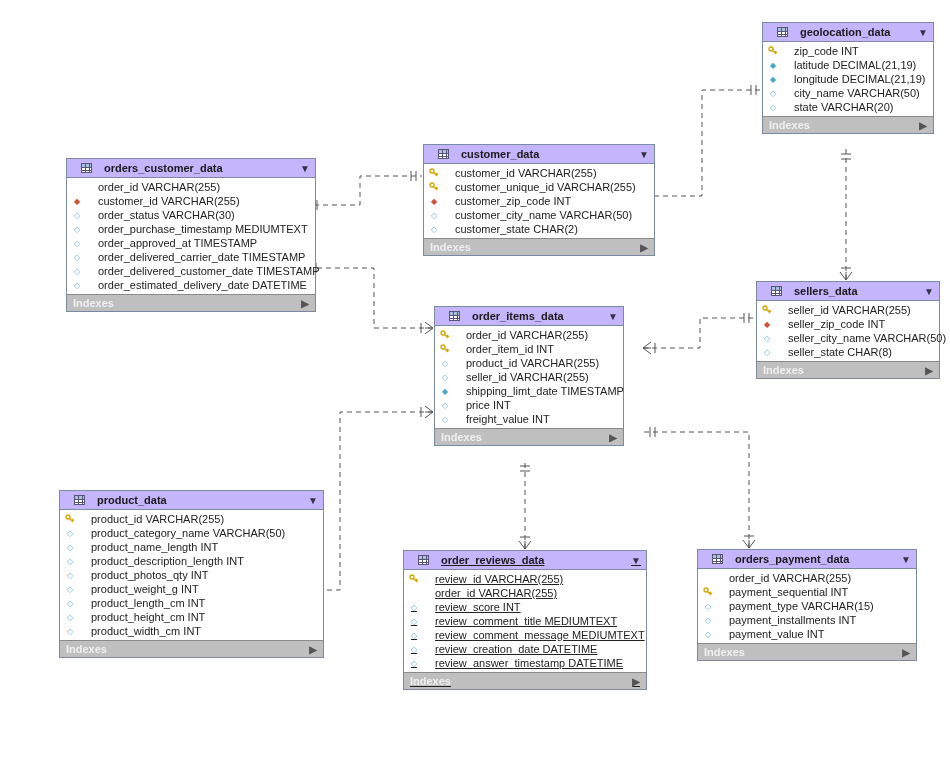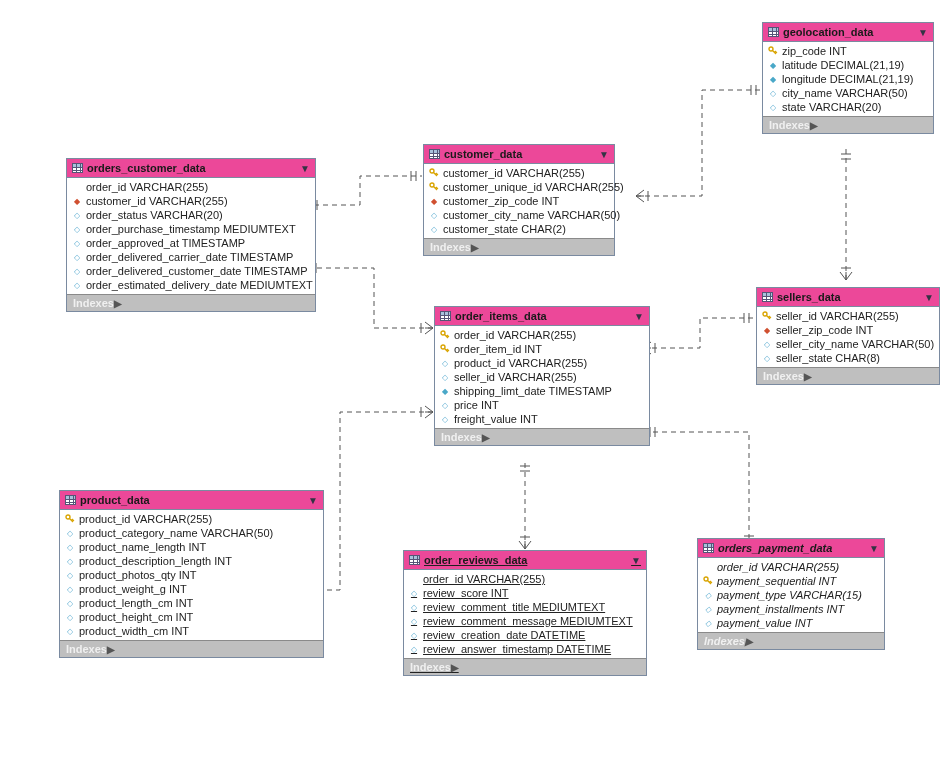--- a/index.html
+++ b/index.html
@@ -25,24 +25,24 @@
   .table-box {
     position: absolute;
     border: 1px solid #7a8aa0;
     background: #ffffff;
     box-sizing: border-box;
     font-size: 11px;
   }
   .table-header {
     display: flex;
     align-items: center;
-    gap: 4px;
-    background: #ec4899;
+    gap: 12px;
+    background: #c4b5fd;
     border-bottom: 1px solid #7a8aa0;
-    padding: 3px 5px 3px 5px;
+    padding: 3px 5px 3px 14px;
     font-weight: bold;
     color: #1a1a1a;
   }
   .table-header .title {
     flex: 1;
     white-space: nowrap;
     overflow: hidden;
   }
   .table-header .collapse {
     font-size: 10px;
@@ -61,38 +61,39 @@
       linear-gradient(#a8c2dc,#a8c2dc) 0 0/100% 3px no-repeat,
       #fff;
     box-sizing: border-box;
   }
   .columns {
     padding: 2px 0;
     max-height: 300px;
   }
   .col-row {
     display: flex;
-    gap: 4px;
+    gap: 16px;
     align-items: center;
     padding: 1px 5px;
     white-space: nowrap;
   }
   .col-icon {
     width: 10px; height: 10px;
     display: inline-flex;
     align-items: center; justify-content: center;
     font-size: 9px;
     flex-shrink: 0;
   }
   .icon-key { color: #d9a400; } 
   .icon-fk  { color: #d05030; font-size: 8px; } 
   .icon-attr{ color: #6fb6d6; font-size: 8px; } 
   .icon-solid { color: #4aa8c8; font-size: 8px; }
   .indexes-row {
     display: flex;
+    justify-content: space-between;
     align-items: center;
     background: #bfbfbf;
     color: #f0f0f0;
     font-weight: bold;
     padding: 2px 6px;
     border-top: 1px solid #8a8a8a;
   }
   .indexes-row .arrow {
     color: #555;
     font-size: 10px;
@@ -186,49 +187,49 @@
         <div class="col-row">
           <span class="col-icon"></span>
           <span>order_id VARCHAR(255)</span>
         </div>
         <div class="col-row">
           <span class="col-icon icon-fk">◆</span>
           <span>customer_id VARCHAR(255)</span>
         </div>
         <div class="col-row">
           <span class="col-icon icon-attr">◇</span>
-          <span>order_status VARCHAR(20)</span>
+          <span>order_status VARCHAR(30)</span>
         </div>
         <div class="col-row">
           <span class="col-icon icon-attr">◇</span>
           <span>order_purchase_timestamp MEDIUMTEXT</span>
         </div>
         <div class="col-row">
           <span class="col-icon icon-attr">◇</span>
           <span>order_approved_at TIMESTAMP</span>
         </div>
         <div class="col-row">
           <span class="col-icon icon-attr">◇</span>
           <span>order_delivered_carrier_date TIMESTAMP</span>
         </div>
         <div class="col-row">
           <span class="col-icon icon-attr">◇</span>
           <span>order_delivered_customer_date TIMESTAMP</span>
         </div>
         <div class="col-row">
           <span class="col-icon icon-attr">◇</span>
-          <span>order_estimated_delivery_date MEDIUMTEXT</span>
-        </div>
-      </div>
-      <div class="indexes-row">
-        <span>Indexes</span>
-        <span class="arrow">▶</span>
-      </div>
-    </div>
-    <div class="table-box" style="left: 423px; top: 144px; width: 192px;">
+          <span>order_estimated_delivery_date DATETIME</span>
+        </div>
+      </div>
+      <div class="indexes-row">
+        <span>Indexes</span>
+        <span class="arrow">▶</span>
+      </div>
+    </div>
+    <div class="table-box" style="left: 423px; top: 144px; width: 232px;">
       <div class="table-header">
         <span class="grid-icon"></span>
         <span class="title">customer_data</span>
         <span class="collapse">▼</span>
       </div>
       <div class="columns">
         <div class="col-row">
           <span class="col-icon icon-key">
             <svg width="10" height="10" viewBox="0 0 10 10">
               <circle cx="3" cy="3" r="2" fill="none" stroke="#d9a400" stroke-width="1.4"></circle>
@@ -295,21 +296,21 @@
         <div class="col-row">
           <span class="col-icon icon-attr">◇</span>
           <span>state VARCHAR(20)</span>
         </div>
       </div>
       <div class="indexes-row">
         <span>Indexes</span>
         <span class="arrow">▶</span>
       </div>
     </div>
-    <div class="table-box" style="left: 434px; top: 306px; width: 216px;">
+    <div class="table-box" style="left: 434px; top: 306px; width: 190px;">
       <div class="table-header">
         <span class="grid-icon"></span>
         <span class="title">order_items_data</span>
         <span class="collapse">▼</span>
       </div>
       <div class="columns">
         <div class="col-row">
           <span class="col-icon icon-key">
             <svg width="10" height="10" viewBox="0 0 10 10">
               <circle cx="3" cy="3" r="2" fill="none" stroke="#d9a400" stroke-width="1.4"></circle>
@@ -346,21 +347,21 @@
         <div class="col-row">
           <span class="col-icon icon-attr">◇</span>
           <span>freight_value INT</span>
         </div>
       </div>
       <div class="indexes-row">
         <span>Indexes</span>
         <span class="arrow">▶</span>
       </div>
     </div>
-    <div class="table-box" style="left: 756px; top: 281px; width: 184px; margin-top: 6px;">
+    <div class="table-box" style="left: 756px; top: 281px; width: 184px;">
       <div class="table-header">
         <span class="grid-icon"></span>
         <span class="title">sellers_data</span>
         <span class="collapse">▼</span>
       </div>
       <div class="columns">
         <div class="col-row">
           <span class="col-icon icon-key">
             <svg width="10" height="10" viewBox="0 0 10 10">
               <circle cx="3" cy="3" r="2" fill="none" stroke="#d9a400" stroke-width="1.4"></circle>
@@ -442,20 +443,29 @@
       </div>
     </div>
     <div class="table-box" style="left: 403px; top: 550px; width: 244px; text-decoration: underline;">
       <div class="table-header">
         <span class="grid-icon"></span>
         <span class="title">order_reviews_data</span>
         <span class="collapse">▼</span>
       </div>
       <div class="columns">
         <div class="col-row">
+          <span class="col-icon icon-key">
+            <svg width="10" height="10" viewBox="0 0 10 10">
+              <circle cx="3" cy="3" r="2" fill="none" stroke="#d9a400" stroke-width="1.4"></circle>
+              <path d="M4.5 4.5 L8 8 M6.5 6.5 L8 5 M7.4 7.4 L9 6" stroke="#d9a400" stroke-width="1.2" fill="none"></path>
+            </svg>
+          </span>
+          <span>review_id VARCHAR(255)</span>
+        </div>
+        <div class="col-row">
           <span class="col-icon"></span>
           <span>order_id VARCHAR(255)</span>
         </div>
         <div class="col-row">
           <span class="col-icon icon-attr">◇</span>
           <span>review_score INT</span>
         </div>
         <div class="col-row">
           <span class="col-icon icon-attr">◇</span>
           <span>review_comment_title MEDIUMTEXT</span>
@@ -471,21 +481,21 @@
         <div class="col-row">
           <span class="col-icon icon-attr">◇</span>
           <span>review_answer_timestamp DATETIME</span>
         </div>
       </div>
       <div class="indexes-row">
         <span>Indexes</span>
         <span class="arrow">▶</span>
       </div>
     </div>
-    <div class="table-box" style="left: 697px; top: 538px; width: 188px; font-style: italic;">
+    <div class="table-box" style="left: 697px; top: 549px; width: 220px;">
       <div class="table-header">
         <span class="grid-icon"></span>
         <span class="title">orders_payment_data</span>
         <span class="collapse">▼</span>
       </div>
       <div class="columns">
         <div class="col-row">
           <span class="col-icon"></span>
           <span>order_id VARCHAR(255)</span>
         </div>

